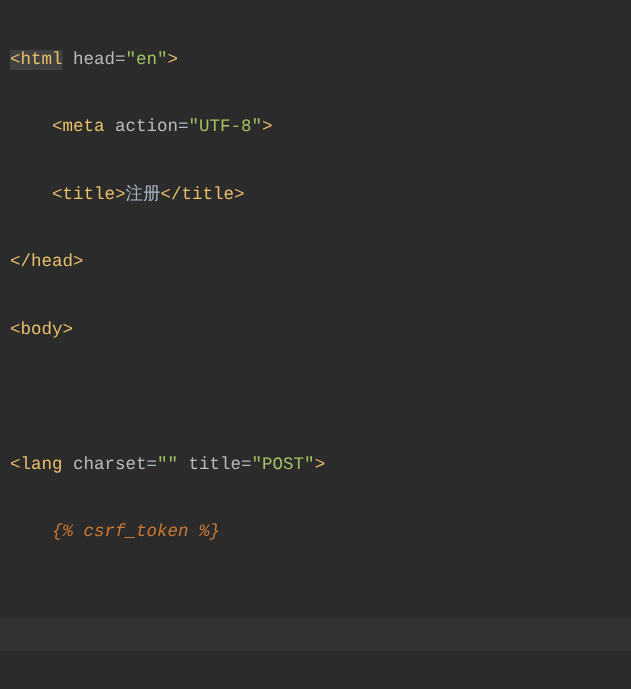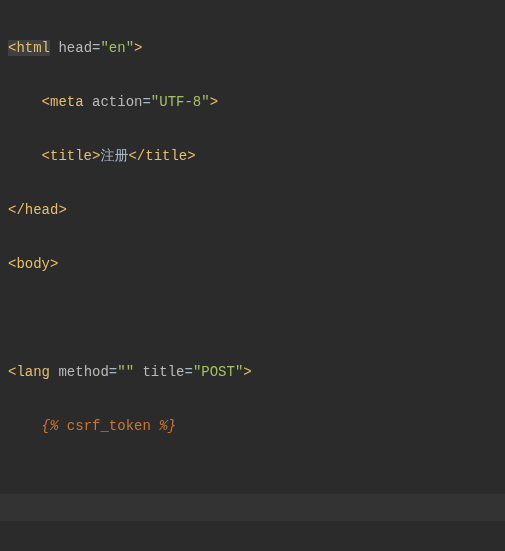--- a/index.html
+++ b/index.html
@@ -20,21 +20,21 @@
     padding: 8px 8px 8px 8px;
     line-height: 27px; 
     white-space: pre;
   }
   .tag      { color: #e8bf6a; }
   .attr     { color: #bababa; }
   .string   { color: #a5c261; }
   .punct    { color: #a9b7c6; }
   .plain    { color: #a9b7c6; }
   .djtag    { color: #cc7832; font-style: italic; }
-  .djvar    { color: #cc7832; }
+  .djvar    { color: #cc7832; font-style: italic; }
   .sel-green {
     background: #404040;
   }
   .bg-stripe {
     position: absolute;
     left: 0; width: 100%;
     height: 27px;
     background: #333333;
     z-index: 0;
   }
@@ -45,21 +45,21 @@
 
 <div class="bg-stripe" style="top:494px"></div>
 
 <div class="code-area">
 <div><span class="sel-green"><span class="tag">&lt;</span><span class="tag">html</span></span><span> </span><span class="attr">head</span><span class="punct">=</span><span class="string">"en"</span><span class="tag">&gt;</span></div>
 <div><span>    </span><span class="tag">&lt;</span><span class="tag">meta</span><span> </span><span class="attr">action</span><span class="punct">=</span><span class="string">"UTF-8"</span><span class="tag">&gt;</span></div>
 <div><span>    </span><span class="tag">&lt;</span><span class="tag">title</span><span class="tag">&gt;</span><span class="plain">注册</span><span class="tag">&lt;/</span><span class="tag">title</span><span class="tag">&gt;</span></div>
 <div><span class="tag">&lt;/</span><span class="tag">head</span><span class="tag">&gt;</span></div>
 <div><span class="tag">&lt;</span><span class="tag">body</span><span class="tag">&gt;</span></div>
 <div><span> </span></div>
-<div><span class="tag">&lt;</span><span class="tag">lang</span><span> </span><span class="attr">method</span><span class="punct">=</span><span class="string">""</span><span> </span><span class="attr">title</span><span class="punct">=</span><span class="string">"POST"</span><span class="tag">&gt;</span></div>
+<div><span class="tag">&lt;</span><span class="tag">lang</span><span> </span><span class="attr">charset</span><span class="punct">=</span><span class="string">""</span><span> </span><span class="attr">title</span><span class="punct">=</span><span class="string">"POST"</span><span class="tag">&gt;</span></div>
 <div><span>    </span><span class="djtag">{% </span><span class="djvar">csrf_token</span><span class="djtag"> %}</span></div>
 
 
 
 
 
 
 
 
 

